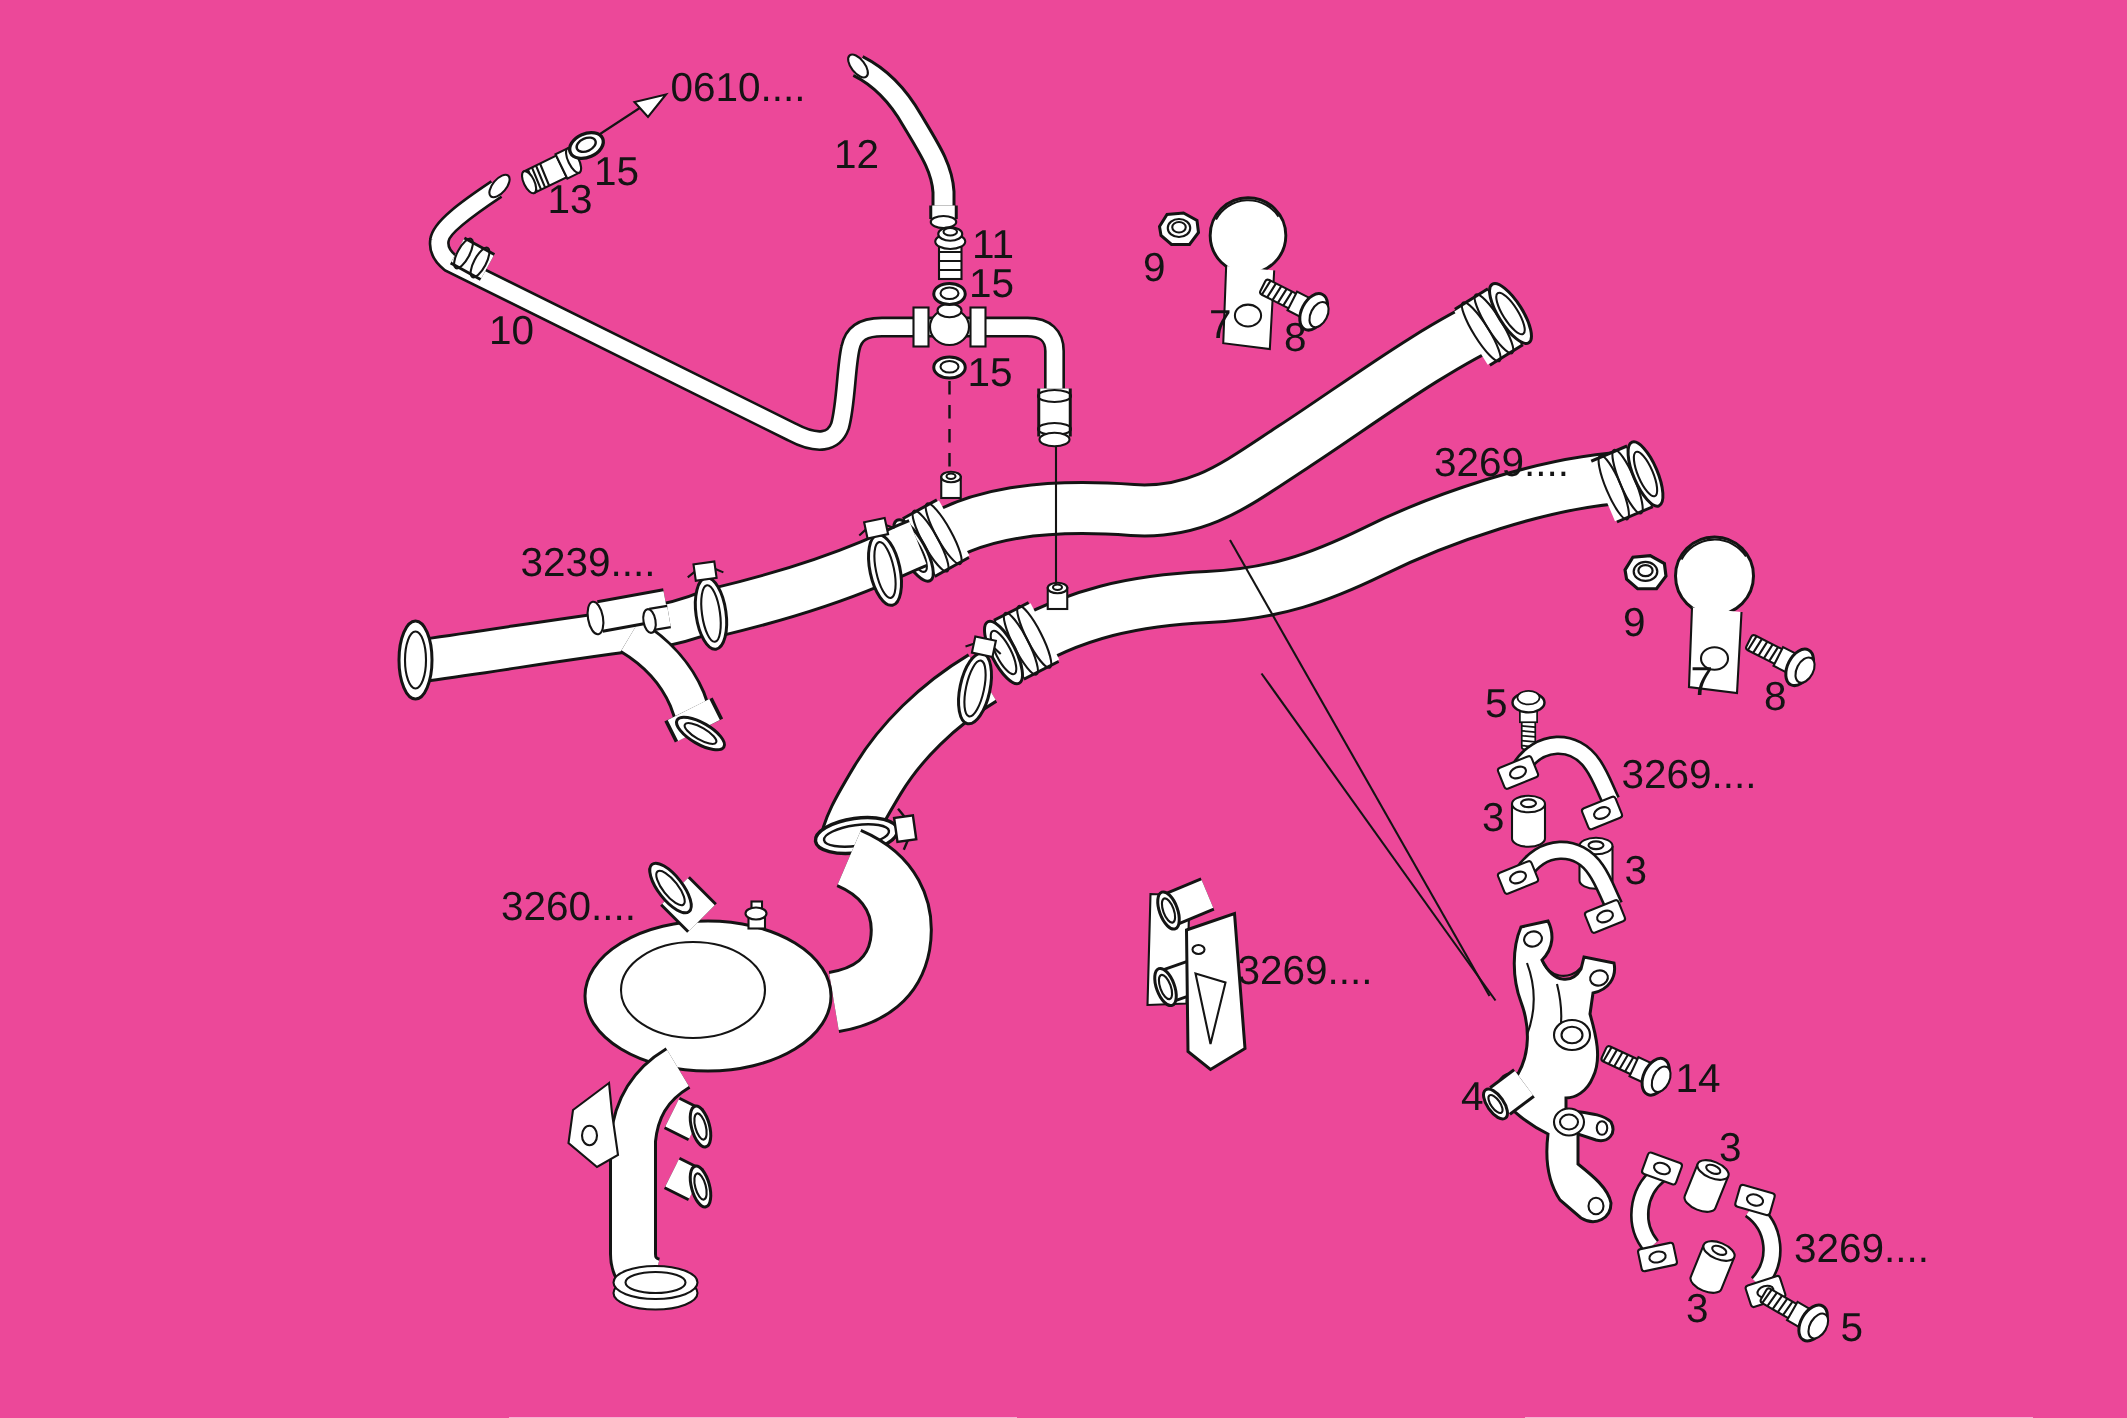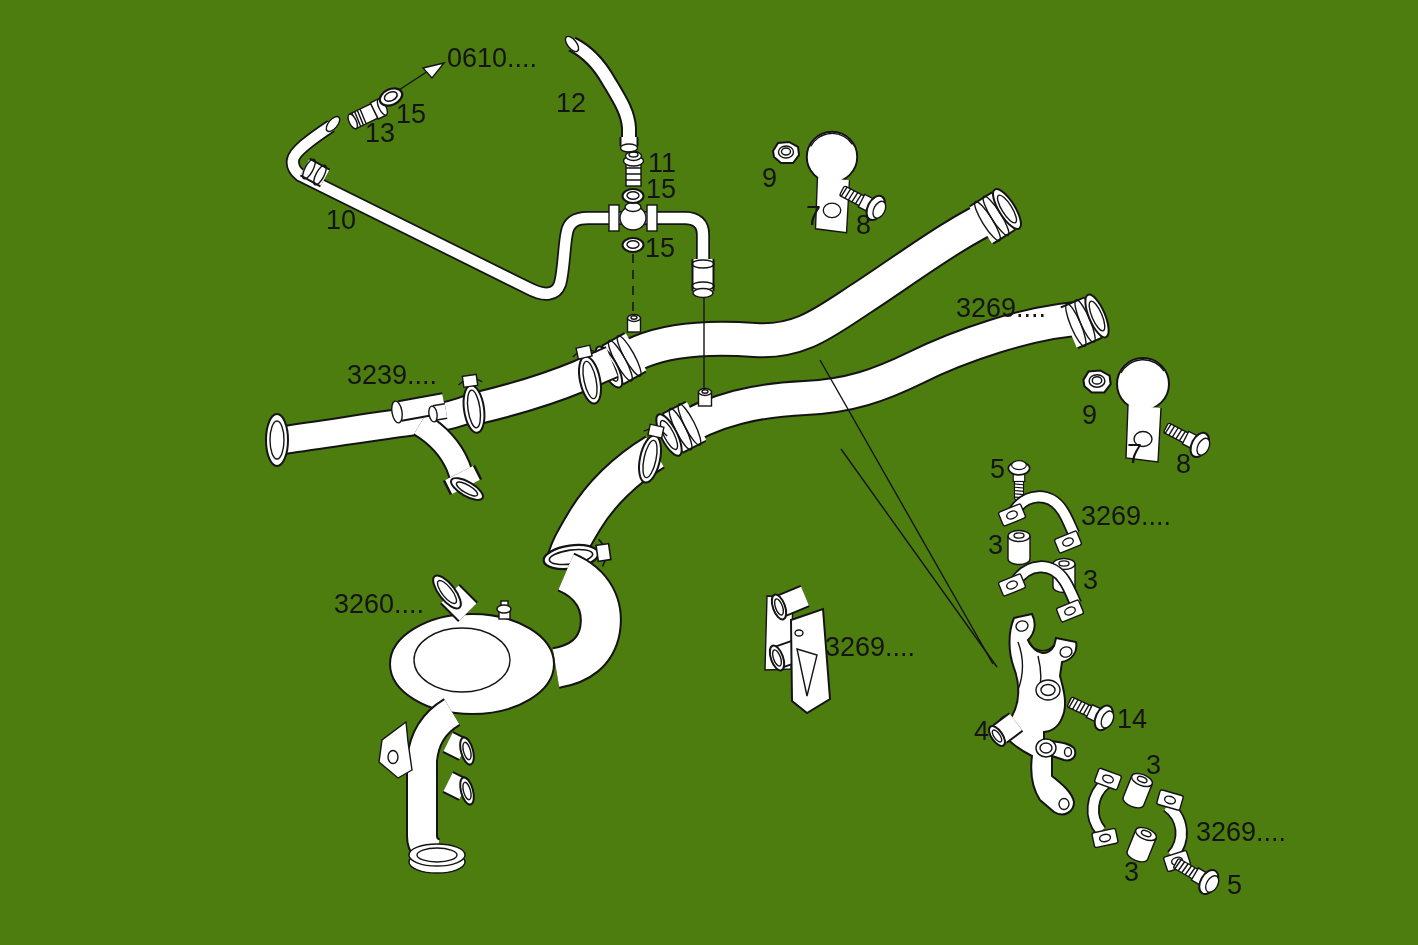--- a/index.html
+++ b/index.html
@@ -1,16 +1,16 @@
 <!DOCTYPE html>
 <html><head>
 <meta charset="utf-8">
 <style>
   html,body{margin:0;padding:0;background:#ffffff;}
-  .canvas{position:relative;width:1418px;height:945px;background:#4d7c0f;overflow:hidden;
+  .canvas{position:relative;width:1418px;height:945px;background:#ec4899;overflow:hidden;
           font-family:"Liberation Sans", sans-serif;}
   svg{display:block;}
   svg text{font-family:"Liberation Sans", sans-serif;font-size:27px;fill:#141414;}
   .o2{fill:#fff;stroke:#141414;stroke-width:2;}
   .o1{fill:#fff;stroke:#141414;stroke-width:1.4;}
   .l1{fill:none;stroke:#141414;stroke-width:1.4;}
   .po{fill:none;stroke:#141414;}
   .pi{fill:none;stroke:#ffffff;}
   .dash{fill:none;stroke:#141414;stroke-width:1.6;stroke-dasharray:9 7;}
 </style>

